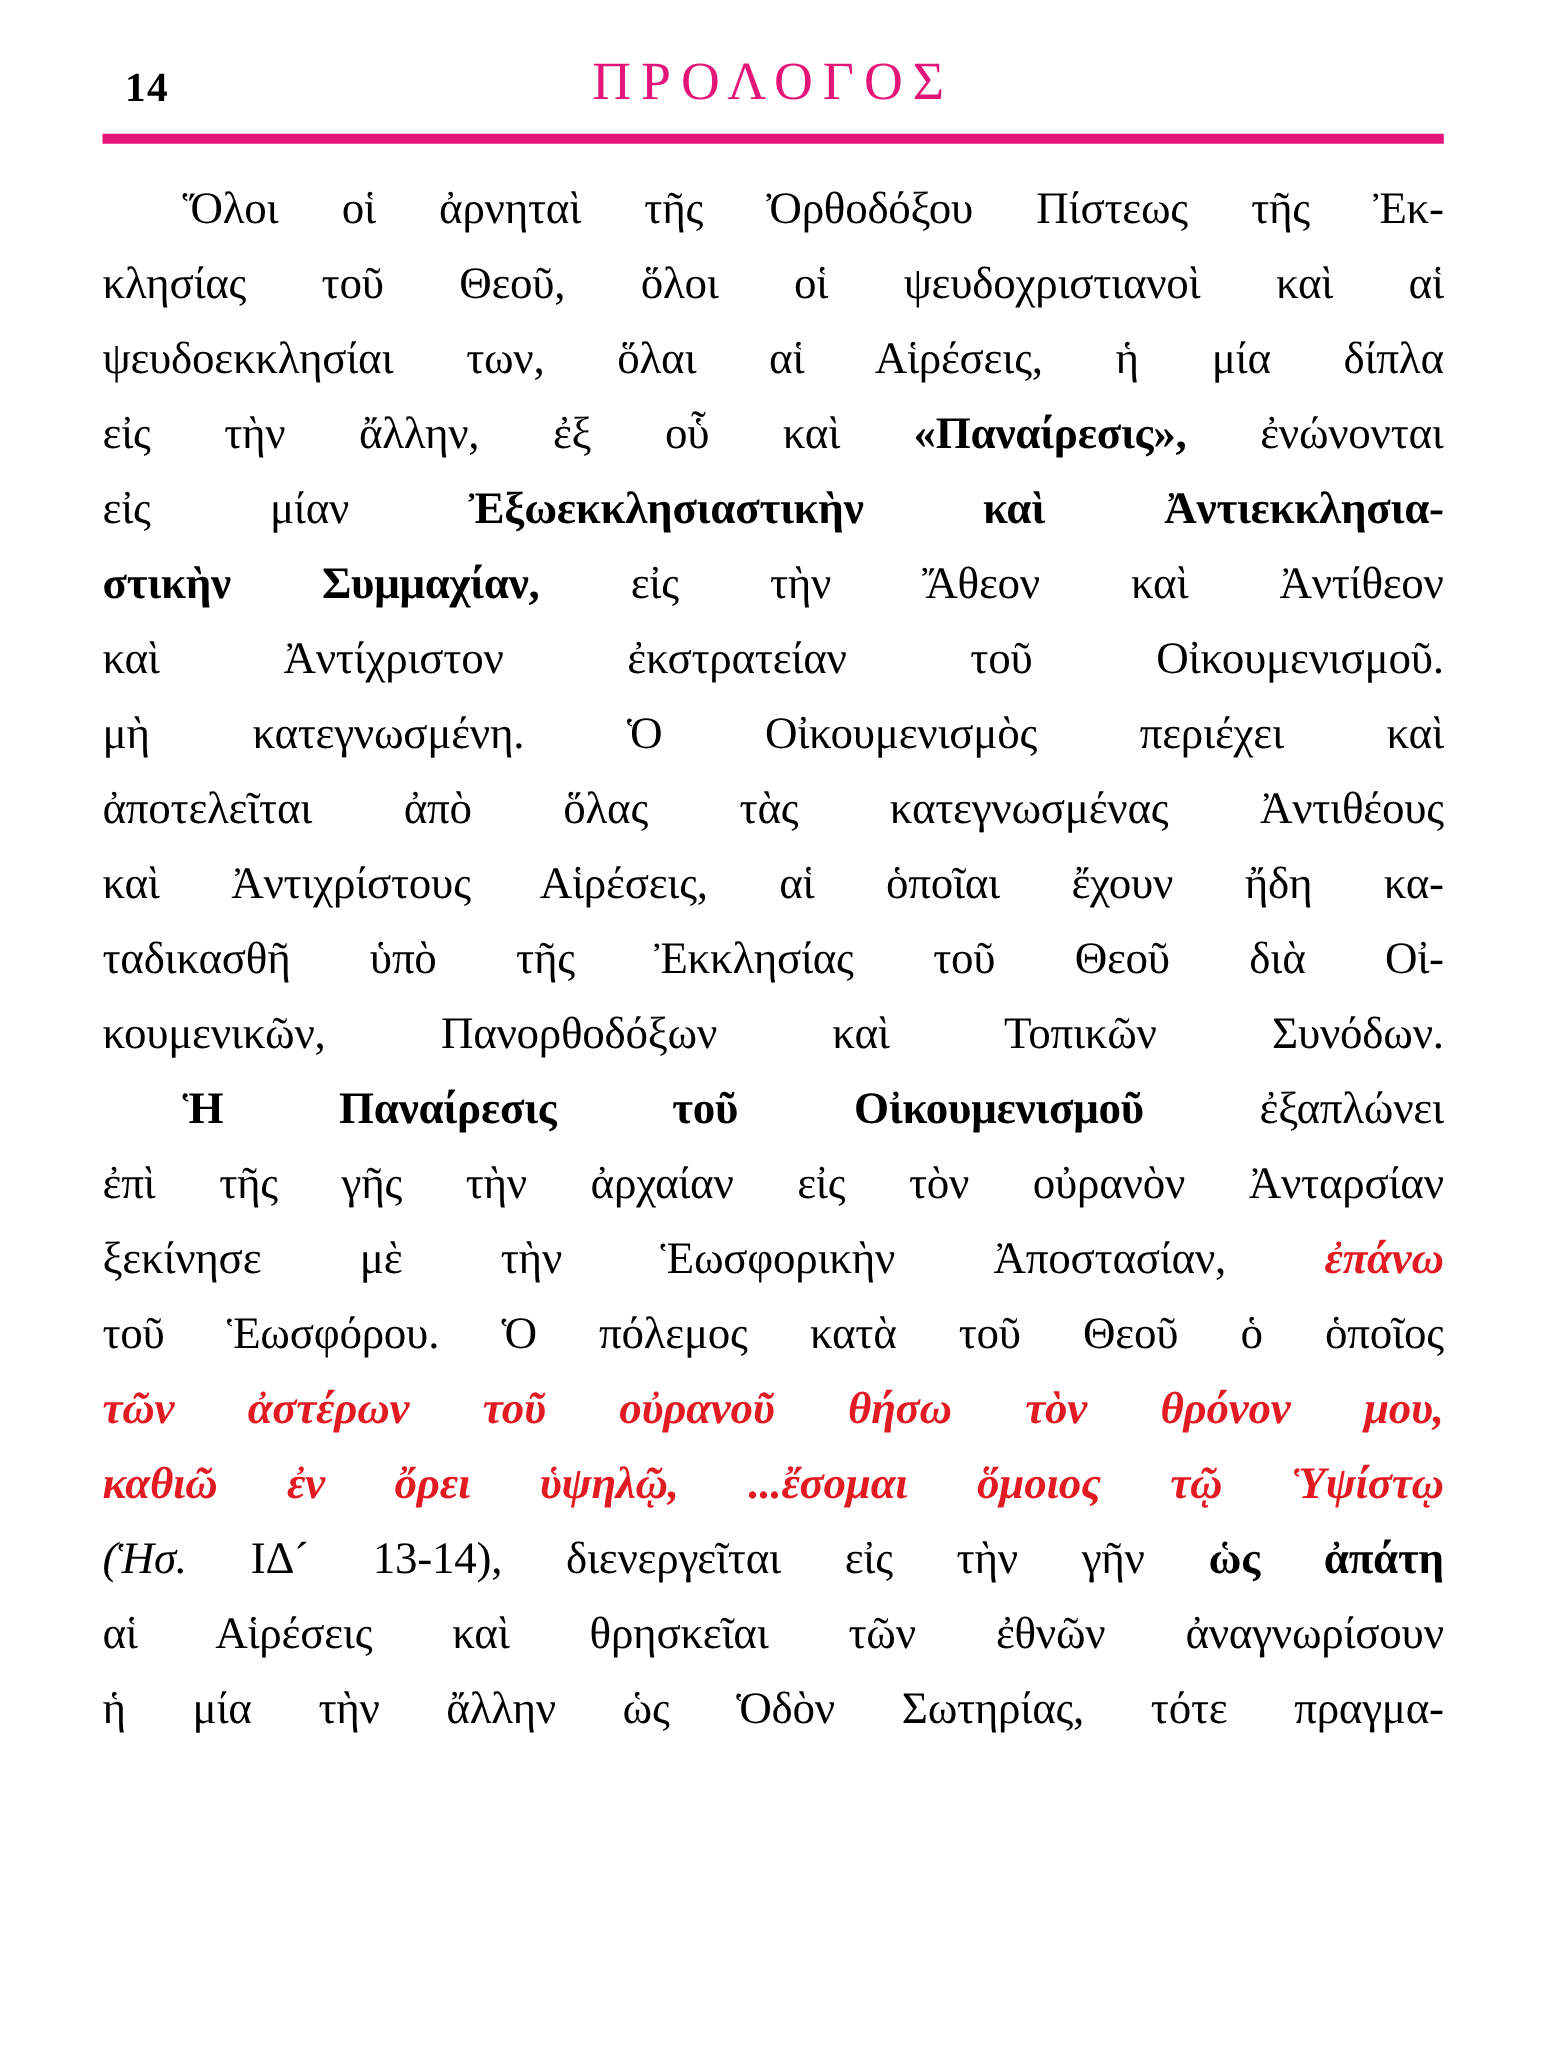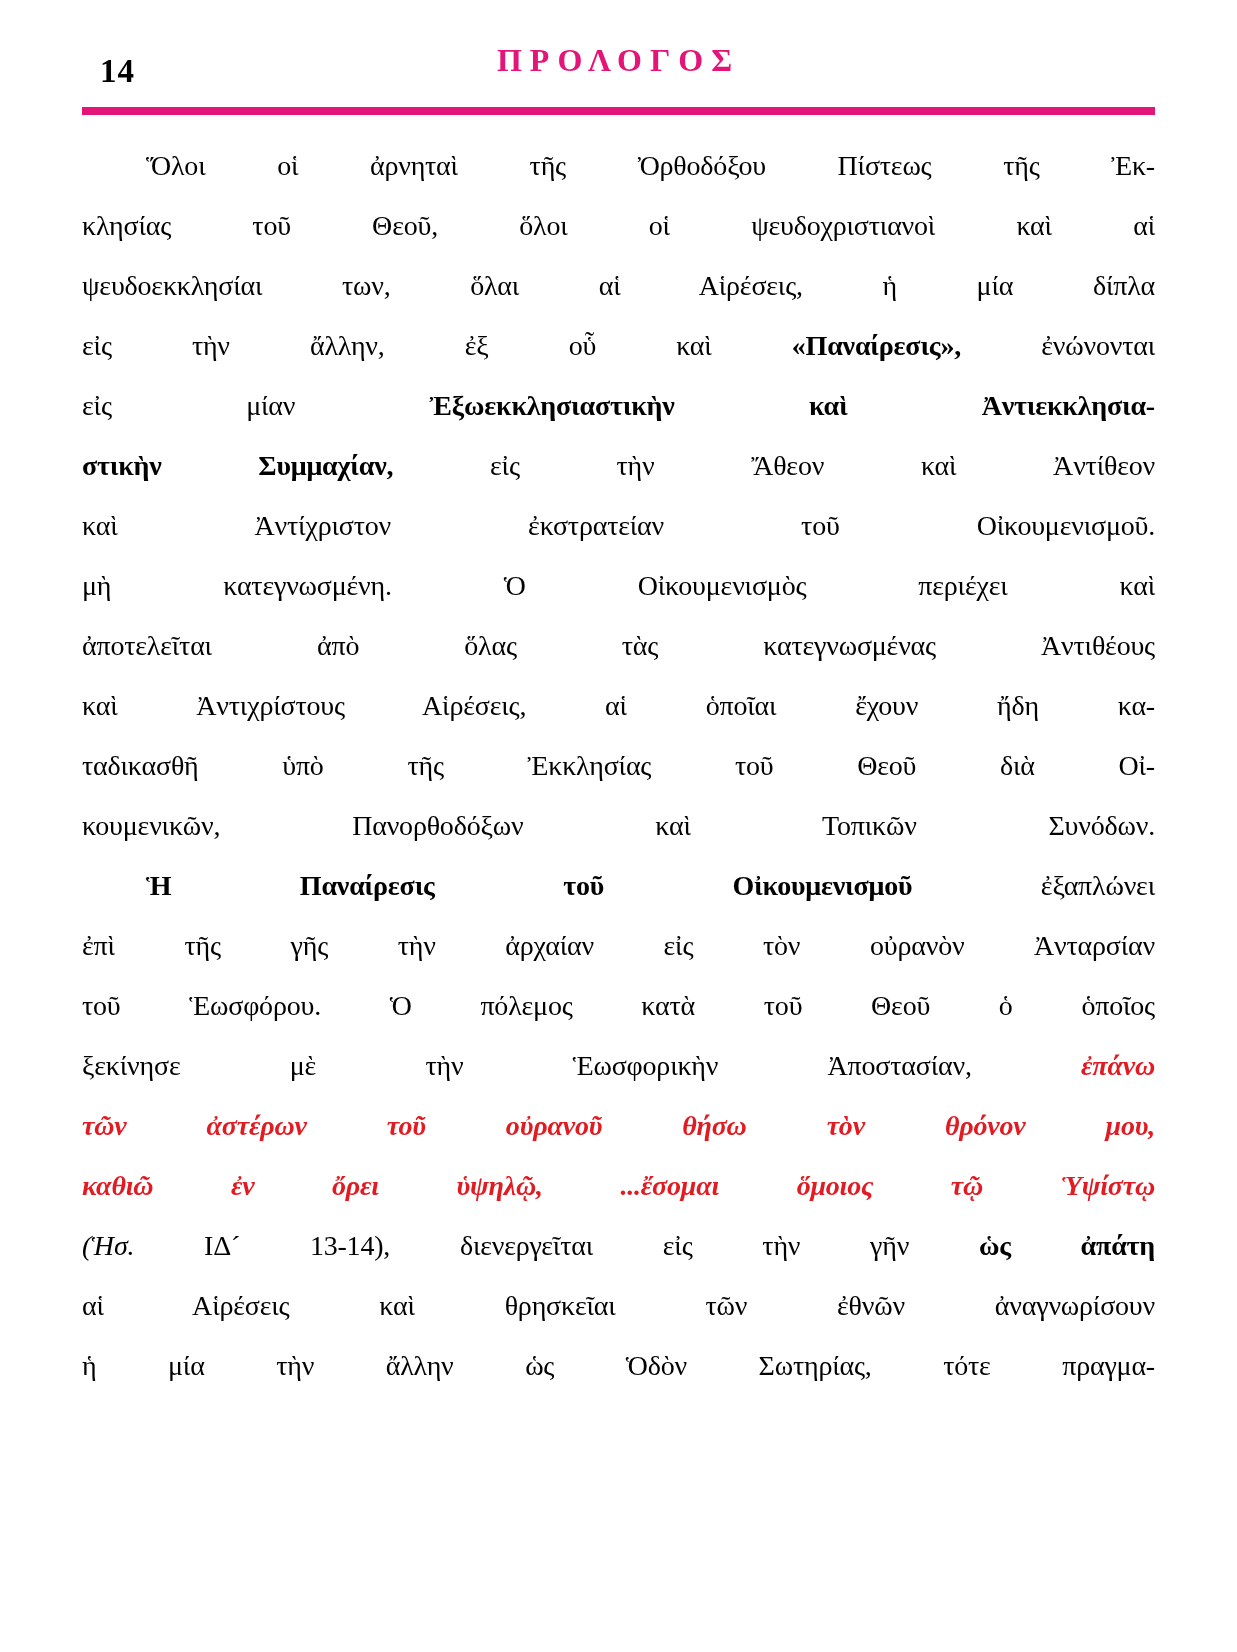--- a/index.html
+++ b/index.html
@@ -31,35 +31,35 @@
     left: 2px;
     bottom: 2px;
     font-size: 33px;
     font-weight: bold;
     letter-spacing: 1px;
     color: var(--ink);
     margin-left: 16px;
   }
   .page-title {
     display: inline-block;
-    font-size: 32px;
-    font-weight: bold;
+    font-size: 43px;
+    font-weight: normal;
     letter-spacing: 8px;
     color: var(--accent);
     line-height: 1;
   }
   .header-rule {
     margin-top: 15px;
     height: 4px;
     border-top: 5px solid var(--accent);
     border-bottom: 3px solid var(--accent);
   }
   .body-text {
     margin-top: 21px;
-    font-size: 28px;
+    font-size: 36px;
     line-height: 60px;
     letter-spacing: -0.2px;
   }
   .line {
     text-align: justify;
     text-align-last: justify;
     height: 60px;
     white-space: normal;
   }
   .line.indent { text-indent: 64px; }
@@ -85,21 +85,21 @@
       <div class="line"><span class="seg-n">εἰς μίαν </span><span class="seg-b">Ἐξωεκκλησιαστικὴν καὶ Ἀντιεκκλησια-</span></div>
       <div class="line"><span class="seg-b">στικὴν Συμμαχίαν,</span><span class="seg-n"> εἰς τὴν Ἄθεον καὶ Ἀντίθεον</span></div>
       <div class="line"><span class="seg-n">καὶ Ἀντίχριστον ἐκστρατείαν τοῦ Οἰκουμενισμοῦ.</span></div>
       <div class="line"><span class="seg-n">μὴ κατεγνωσμένη. Ὁ Οἰκουμενισμὸς περιέχει καὶ</span></div>
       <div class="line"><span class="seg-n">ἀποτελεῖται ἀπὸ ὅλας τὰς κατεγνωσμένας Ἀντιθέους</span></div>
       <div class="line"><span class="seg-n">καὶ Ἀντιχρίστους Αἱρέσεις, αἱ ὁποῖαι ἔχουν ἤδη κα-</span></div>
       <div class="line"><span class="seg-n">ταδικασθῆ ὑπὸ τῆς Ἐκκλησίας τοῦ Θεοῦ διὰ Οἰ-</span></div>
       <div class="line"><span class="seg-n">κουμενικῶν, Πανορθοδόξων καὶ Τοπικῶν Συνόδων.</span></div>
       <div class="line indent"><span class="seg-b">Ἡ Παναίρεσις τοῦ Οἰκουμενισμοῦ</span><span class="seg-n"> ἐξαπλώνει</span></div>
       <div class="line"><span class="seg-n">ἐπὶ τῆς γῆς τὴν ἀρχαίαν εἰς τὸν οὐρανὸν Ἀνταρσίαν</span></div>
+      <div class="line"><span class="seg-n">ξεκίνησε μὲ τὴν Ἑωσφορικὴν Ἀποστασίαν, </span><span class="seg-rbi">ἐπάνω</span></div>
       <div class="line"><span class="seg-n">τοῦ Ἑωσφόρου. Ὁ πόλεμος κατὰ τοῦ Θεοῦ ὁ ὁποῖος</span></div>
-      <div class="line"><span class="seg-n">ξεκίνησε μὲ τὴν Ἑωσφορικὴν Ἀποστασίαν, </span><span class="seg-rbi">ἐπάνω</span></div>
       <div class="line"><span class="seg-rbi">τῶν ἀστέρων τοῦ οὐρανοῦ θήσω τὸν θρόνον μου,</span></div>
       <div class="line"><span class="seg-rbi">καθιῶ ἐν ὄρει ὑψηλῷ, ...ἔσομαι ὅμοιος τῷ Ὑψίστῳ</span></div>
       <div class="line"><span class="seg-i">(Ἡσ.</span><span class="seg-n"> ΙΔ´ 13-14), διενεργεῖται εἰς τὴν γῆν </span><span class="seg-b">ὡς ἀπάτη</span></div>
       <div class="line"><span class="seg-n">αἱ Αἱρέσεις καὶ θρησκεῖαι τῶν ἐθνῶν ἀναγνωρίσουν</span></div>
       <div class="line"><span class="seg-n">ἡ μία τὴν ἄλλην ὡς Ὁδὸν Σωτηρίας, τότε πραγμα-</span></div>
     </main>
 </div>
 
 </body></html>

